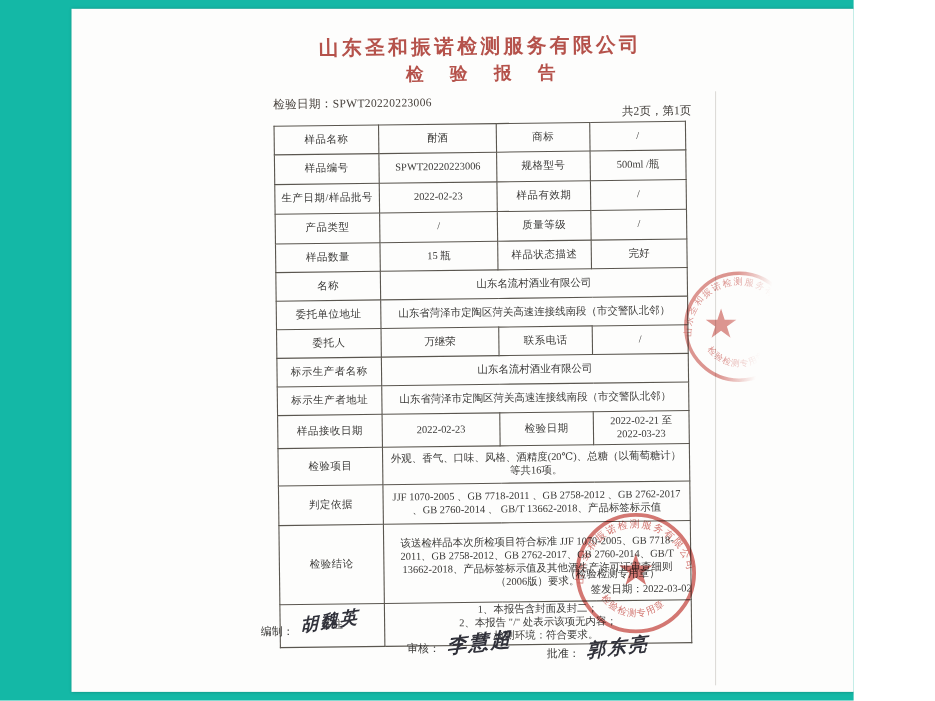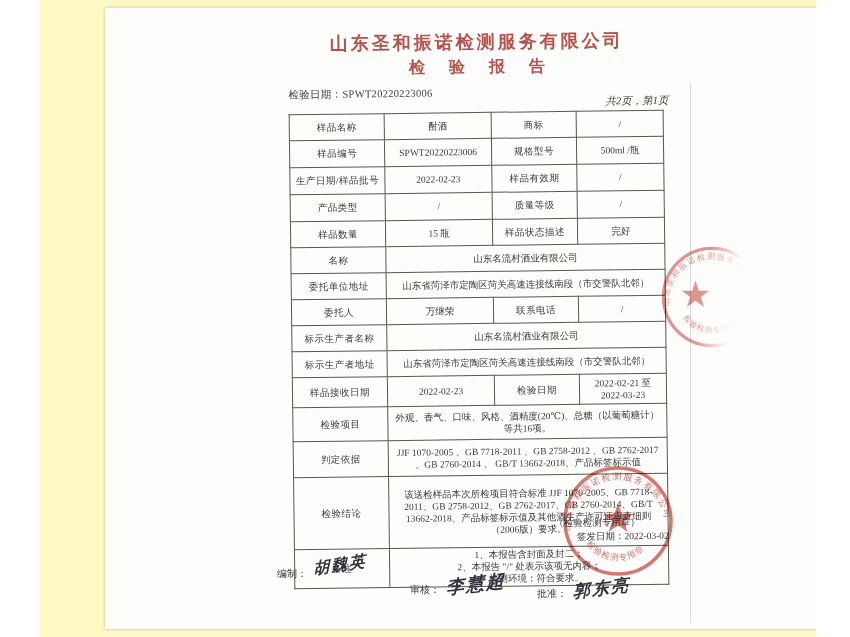--- a/index.html
+++ b/index.html
@@ -1,22 +1,21 @@
 <!DOCTYPE html>
 <html><head>
 <meta charset="utf-8">
 <style>
   html,body{margin:0;padding:0;}
   .canvas{
     position:relative;
     width:776px;height:637px;
-    background:#fef9c3;
+    background:#14b8a6;
     overflow:hidden;
     font-family:"Liberation Serif","DejaVu Serif",serif;
-    margin-left:40px;
   }
   .page{
     position:absolute;left:65px;top:8px;width:722px;height:621px;
     background:#fdfdfc;
     box-shadow:0 0 3px rgba(0,0,0,.25);
   }
   .scan-line{
     position:absolute;left:585px;top:75px;width:1px;height:540px;
     background:#dddbd8;
   }
@@ -28,21 +27,21 @@
   .title{
     text-align:center;font-size:18px;font-weight:bold;letter-spacing:3px;
     color:#b5524b;white-space:nowrap;
   }
   .subtitle{
     text-align:center;font-size:16px;font-weight:bold;letter-spacing:10px;
     padding-left:10px;color:#b5524b;margin-top:3px;
   }
   .meta-row{position:relative;height:26px;margin-top:6px;font-size:10.5px;color:#47413c;}
   .report-no{position:absolute;left:0;top:2px;letter-spacing:.3px;}
-  .pagination{position:absolute;right:-2px;bottom:0;color:#3e3a36;font-style:italic;}
+  .pagination{position:absolute;right:-2px;bottom:0;color:#3e3a36;}
   table.report{
     border-collapse:collapse;table-layout:fixed;width:374px;margin-top:2px;
   }
   table.report td{
     border:1px solid #5a564f;
     font-size:9.5px;line-height:12px;
     text-align:center;vertical-align:middle;
     padding:1px 3px;overflow:hidden;
     color:#3b3a38;
   }

